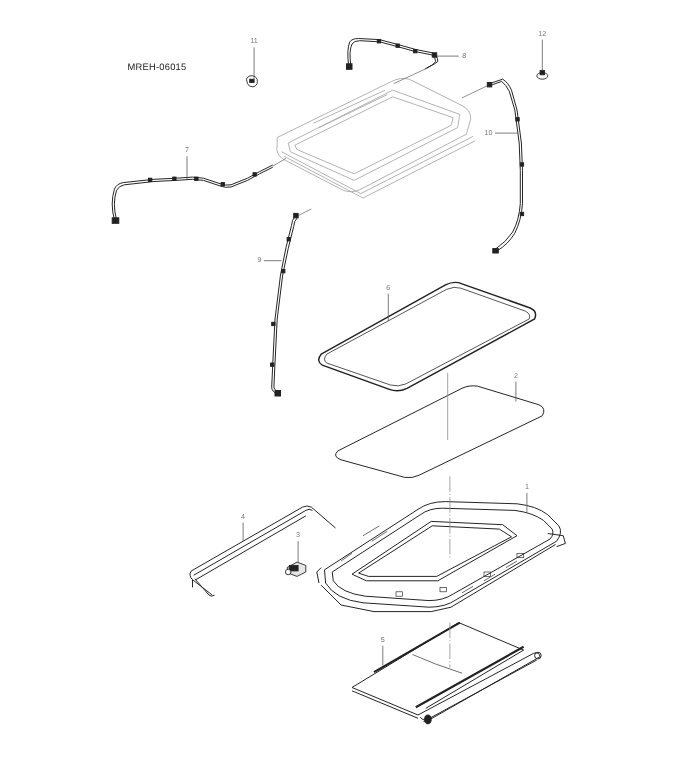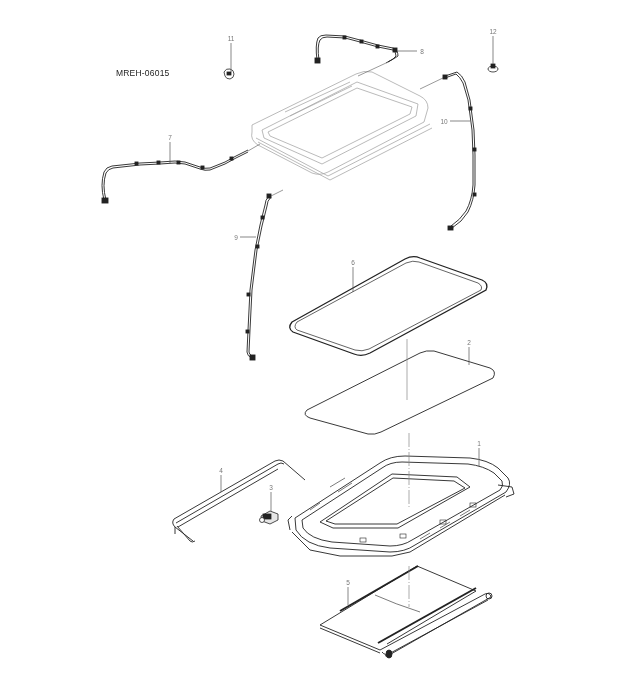--- a/index.html
+++ b/index.html
@@ -1,18 +1,18 @@
 <!DOCTYPE html>
 <html><head>
   <meta charset="utf-8">
   <style>
     html, body { margin: 0; padding: 0; background: #ffffff; }
     body { width: 632px; height: 688px; position: relative; overflow: hidden; font-family: "Liberation Sans", sans-serif; }
     #diagram { position: absolute; left: 0; top: 0; width: 632px; height: 688px; }
-    .doc-code { position: absolute; left: 116px; top: 68px; font-size: 8.5px; color: #222; letter-spacing: 0.2px; }
+    .doc-code { position: absolute; left: 116px; top: 56px; font-size: 8.5px; color: #222; letter-spacing: 0.2px; }
     .callout { position: absolute; font-size: 6.5px; color: #777; transform: translate(-50%, -50%); cursor: pointer; }
   </style>
 </head>
 <body>
 
 <svg id="diagram" viewBox="0 0 632 688" xmlns="http://www.w3.org/2000/svg">
 
   <g fill="none" stroke="#a8a8a8" stroke-width="0.8">
     <path d="M252,125 L356,74 Q364,70 372,72 L420,96 Q428,100 428,108 L424,122 L328,172 Q320,176 312,173 L258,145 Q250,140 252,132 Z"></path>
     <path d="M262,130 L357,82 L418,104 L416,116 L322,164 L264,138 Z"></path>

